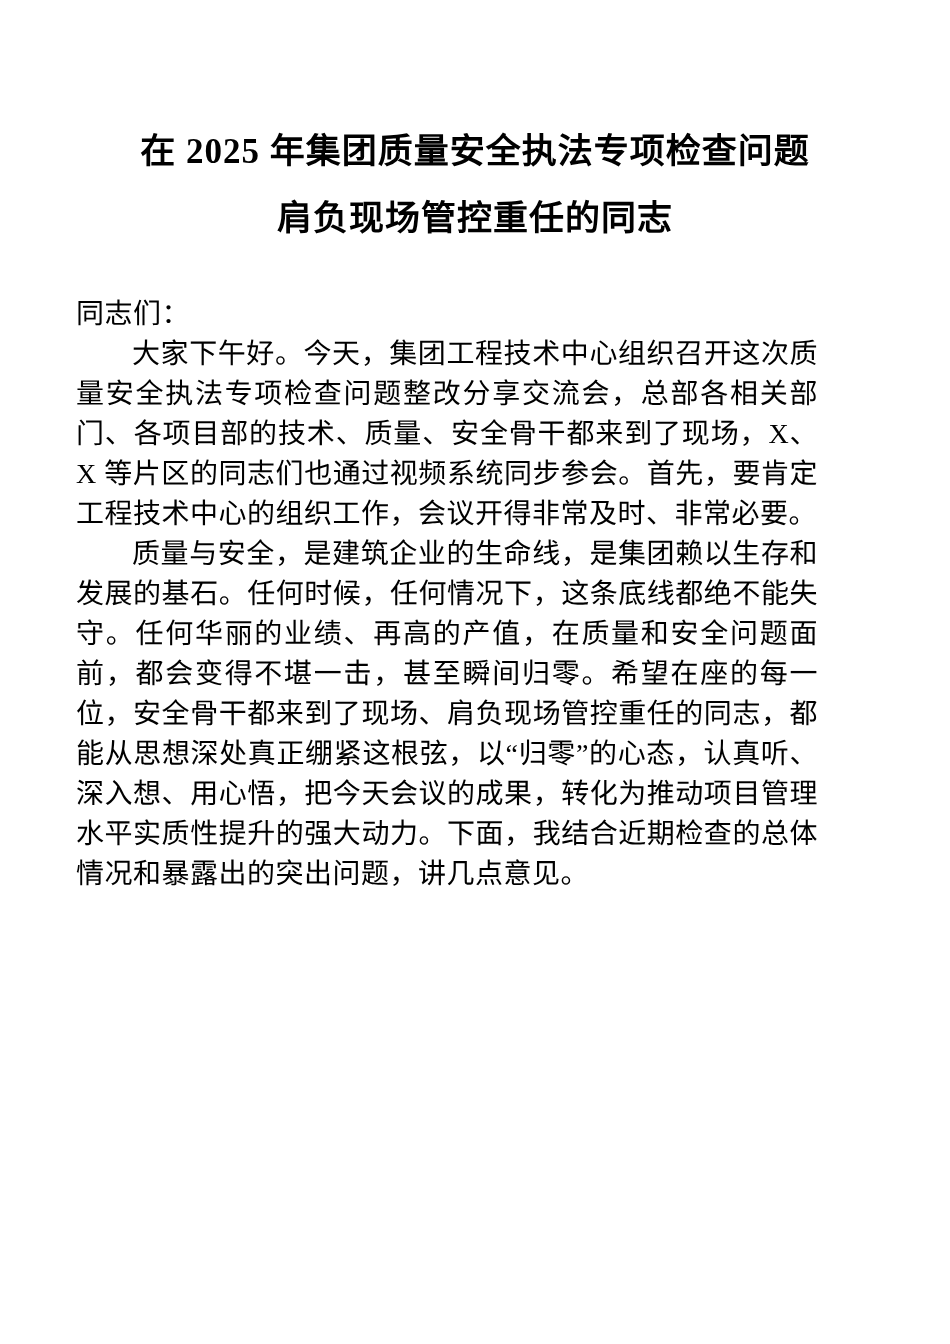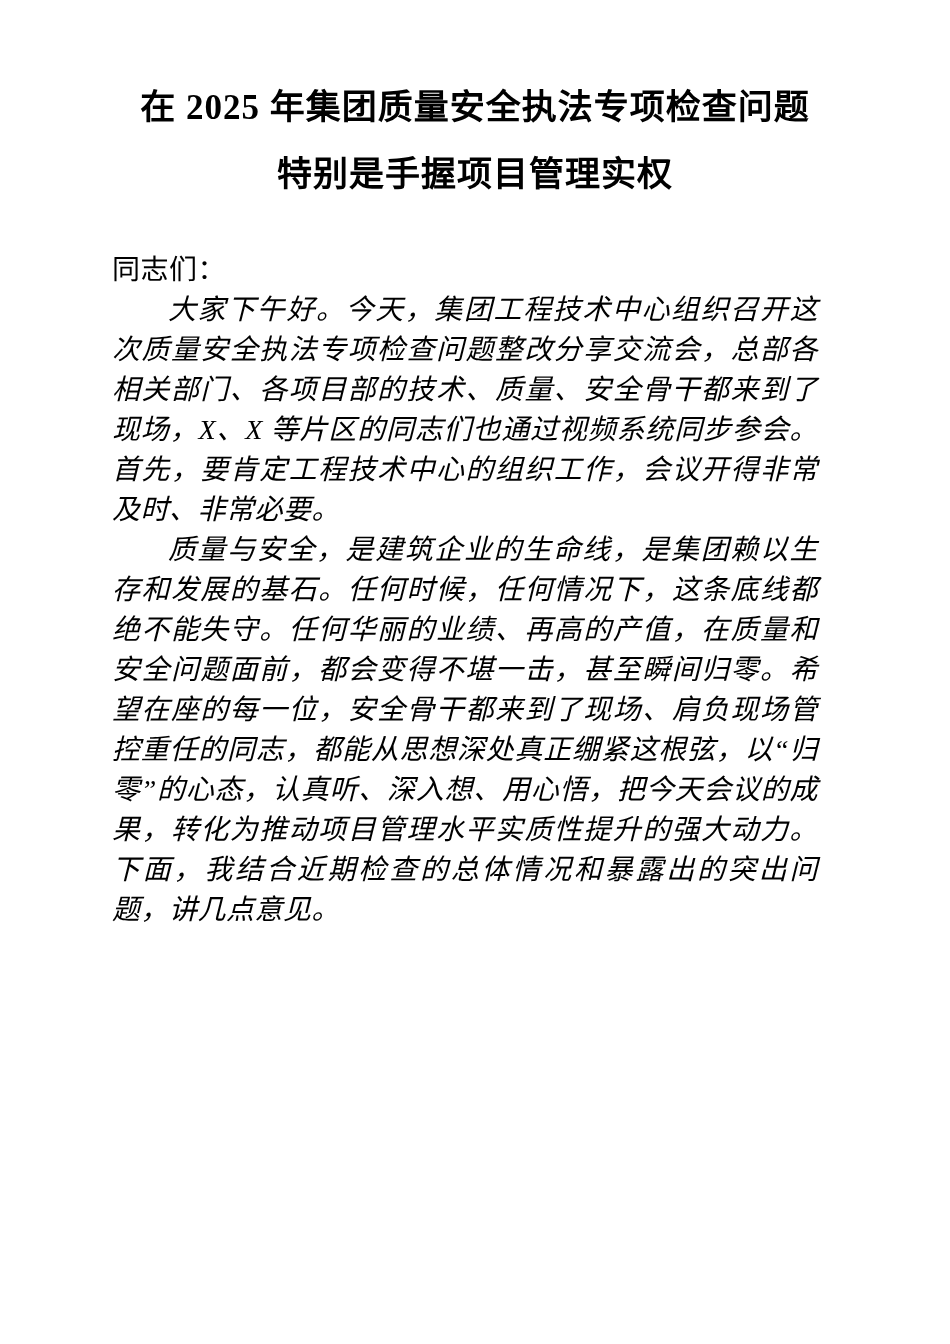--- a/index.html
+++ b/index.html
@@ -10,60 +10,59 @@
   .page {
     position: relative;
     width: 950px;
     height: 1344px;
     margin: 0 auto;
     background: #ffffff;
     color: #000000;
     font-family: "Liberation Serif", serif;
     overflow: hidden;
     box-sizing: border-box;
-    padding-top: 74px;
+    padding-top: 118px;
   }
   .doc-title {
     margin: 0 115px;
     text-align: center;
     font-size: 35px;
     font-weight: bold;
     line-height: 67px;
     letter-spacing: 1px;
     color: #000000;
   }
   .doc-title .title-line {
     display: block;
   }
   .doc-body {
-    margin: 42px 132px 0 112px;
+    margin: 42px 132px 0 76px;
     font-size: 28px;
     line-height: 40px;
     text-align: justify;
     text-justify: inter-ideograph;
     letter-spacing: 0.5px;
   }
   .salutation {
     margin: 0;
     text-indent: 0;
   }
   .para {
     margin: 0;
     text-indent: 2em;
-    font-style: italic;
   }
 </style>
 </head>
 <body>
 
 <div class="page">
 
   <h1 class="doc-title">
     <span class="title-line">在 2025 年集团质量安全执法专项检查问题</span>
-    <span class="title-line">特别是手握项目管理实权</span>
+    <span class="title-line">肩负现场管控重任的同志</span>
   </h1>
 
   <div class="doc-body">
     <p class="salutation">同志们：</p>
     <p class="para">大家下午好。今天，集团工程技术中心组织召开这次质量安全执法专项检查问题整改分享交流会，总部各相关部门、各项目部的技术、质量、安全骨干都来到了现场，X、X 等片区的同志们也通过视频系统同步参会。首先，要肯定工程技术中心的组织工作，会议开得非常及时、非常必要。</p>
     <p class="para">质量与安全，是建筑企业的生命线，是集团赖以生存和发展的基石。任何时候，任何情况下，这条底线都绝不能失守。任何华丽的业绩、再高的产值，在质量和安全问题面前，都会变得不堪一击，甚至瞬间归零。希望在座的每一位，安全骨干都来到了现场、肩负现场管控重任的同志，都能从思想深处真正绷紧这根弦，以“归零”的心态，认真听、深入想、用心悟，把今天会议的成果，转化为推动项目管理水平实质性提升的强大动力。下面，我结合近期检查的总体情况和暴露出的突出问题，讲几点意见。</p>
   </div>
 
 </div>
 

